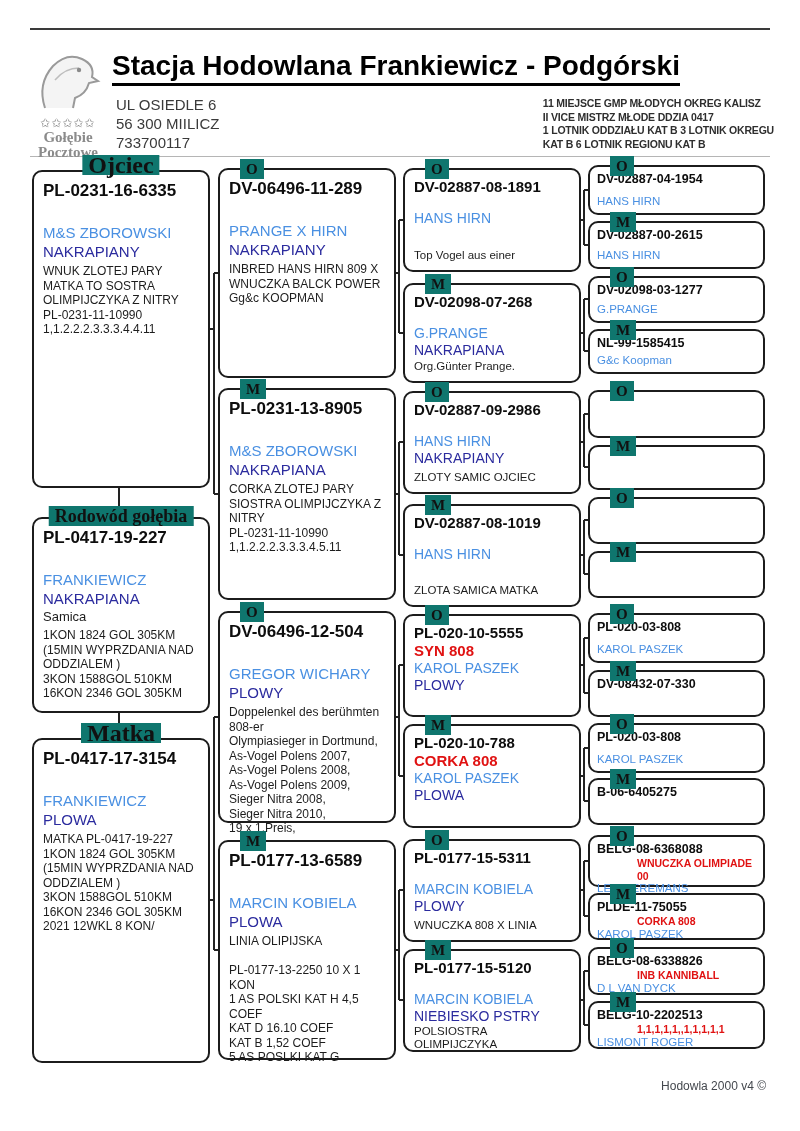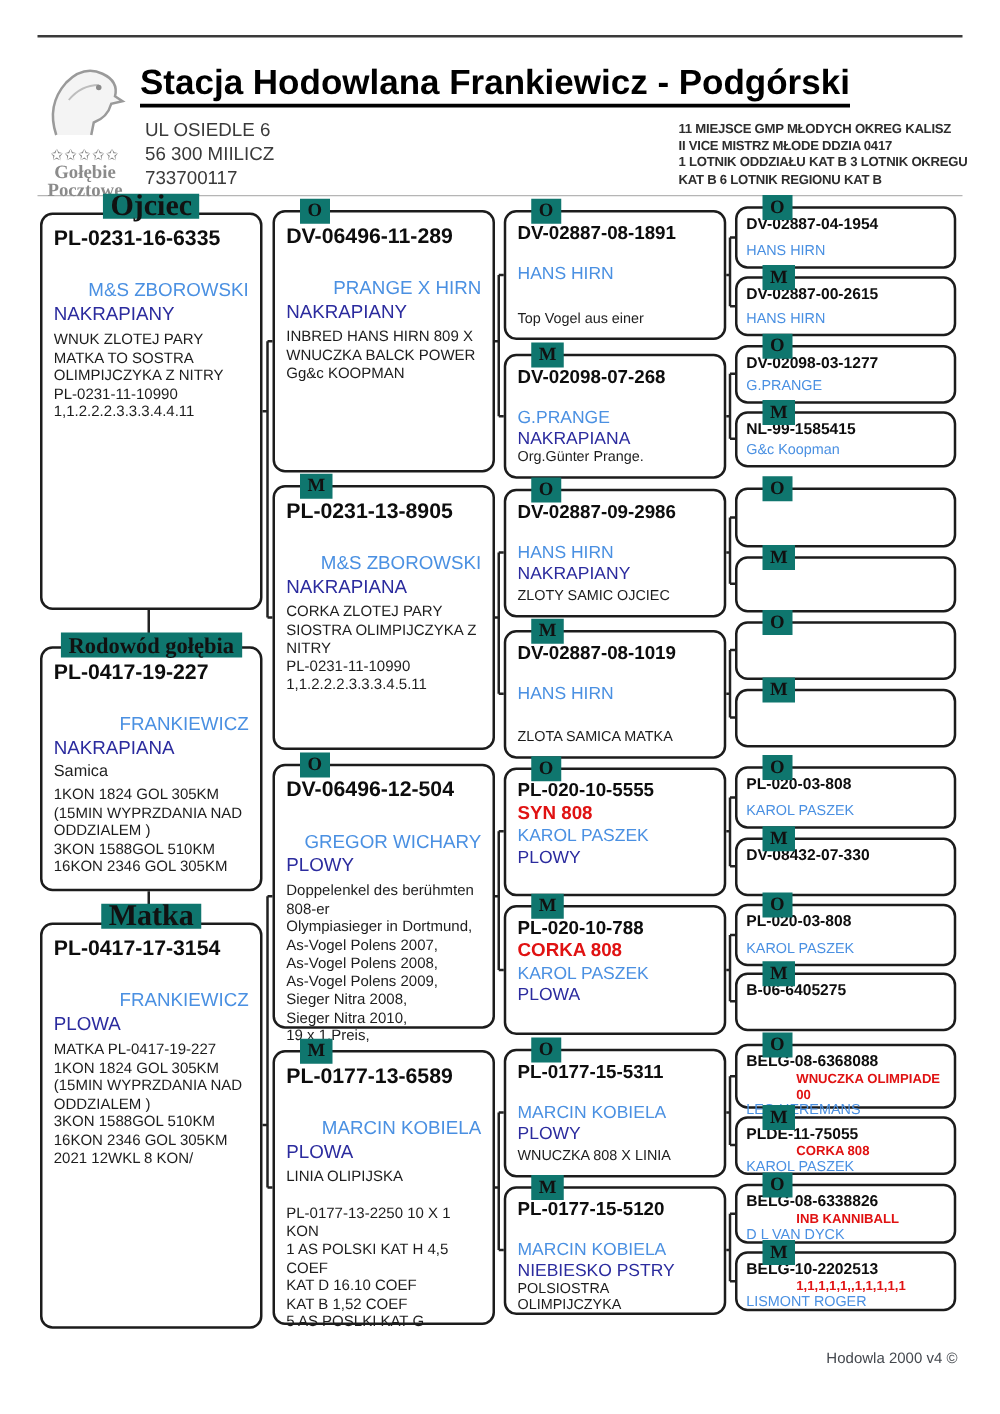--- a/index.html
+++ b/index.html
@@ -29,21 +29,21 @@
   .g1.subject .tab{font-size:18px;top:-13px;}
 
   .ring{font-weight:bold;color:#0d0d0d;}
   .red{color:#e01212;font-weight:bold;}
   .breeder{color:#4a90e2;}
   .strain{color:#2b2b9e;}
   .sex{color:#1d1d1d;}
   .desc{color:#1d1d1d;white-space:pre-line;}
 
   .g1 .ring,.g2 .ring{font-size:17px;line-height:21px;}
-  .g1 .breeder,.g2 .breeder{font-size:15px;line-height:19px;margin-top:22px;text-align:right;}
+  .g1 .breeder,.g2 .breeder{font-size:15px;line-height:19px;margin-top:22px;}
   .g1 .strain,.g2 .strain{font-size:15px;line-height:19px;}
   .g1 .sex{font-size:13px;line-height:17px;}
   .g1 .desc,.g2 .desc{font-size:12px;line-height:14.5px;margin-top:3px;}
 
   .g3 .ring{font-size:15px;line-height:18px;}
   .g3 .red{font-size:15px;line-height:18px;}
   .g3 .breeder{font-size:14px;line-height:17px;margin-top:14px;}
   .g3 .red:not(:empty)+.breeder{margin-top:0;}
   .g3 .strain{font-size:14px;line-height:17px;}
   .g3 .desc{font-size:11.5px;line-height:13px;margin-top:auto;}

